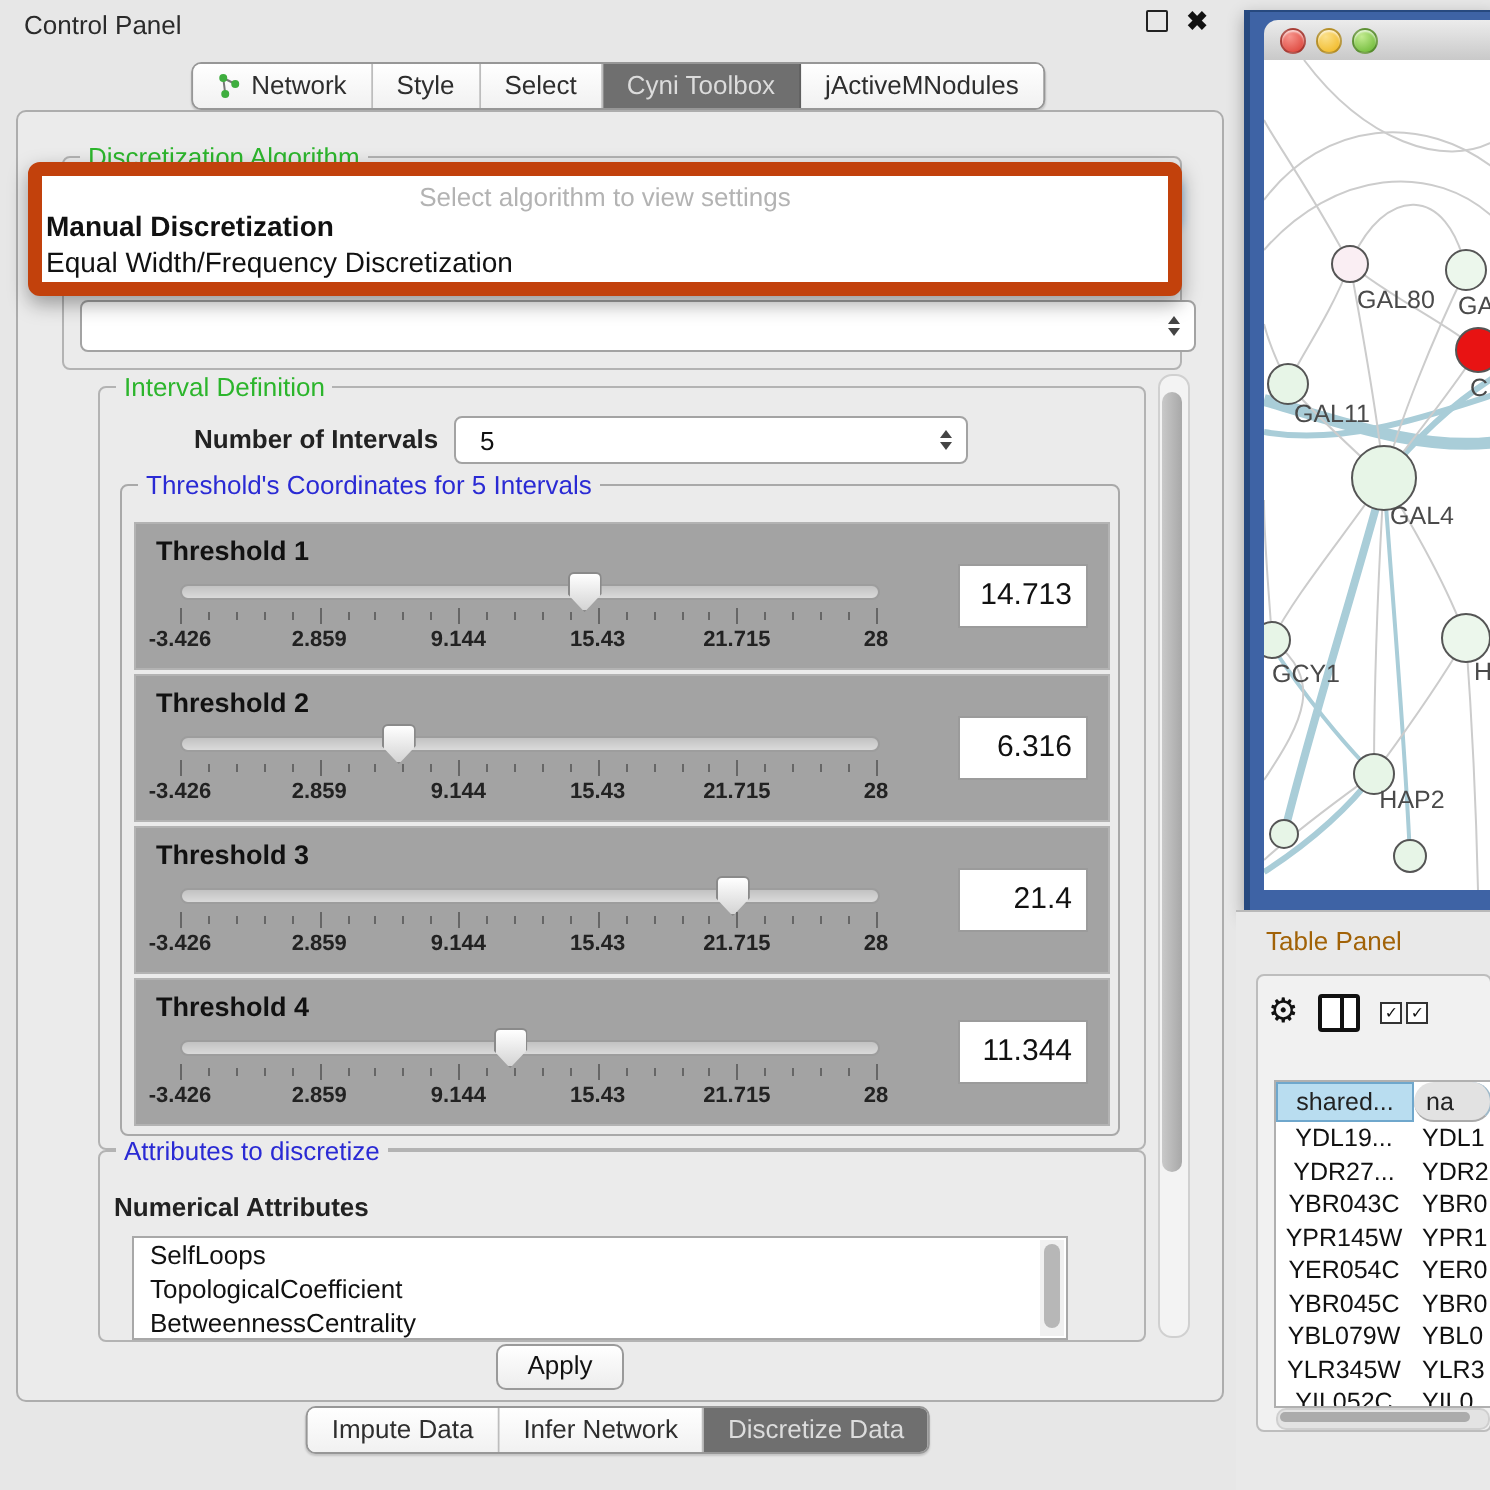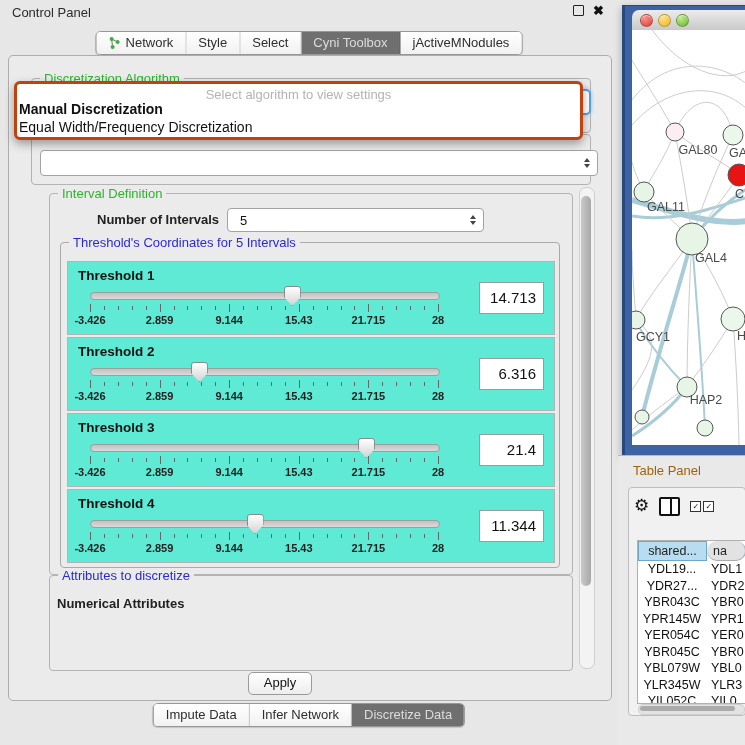--- a/index.html
+++ b/index.html
@@ -37,27 +37,27 @@
   .combo{position:absolute;background:#ffffff;border:1px solid #a3a3a3;border-radius:4px;
        font-size:13px;color:#111;display:flex;align-items:center;padding-left:12px;}
   .stepper{position:absolute;right:7px;top:50%;transform:translateY(-50%);display:flex;flex-direction:column;gap:2px;}
   .tri-up{width:0;height:0;border-left:3.5px solid transparent;border-right:3.5px solid transparent;border-bottom:4.5px solid #444;}
   .tri-down{width:0;height:0;border-left:3.5px solid transparent;border-right:3.5px solid transparent;border-top:4.5px solid #444;}
 
   .combo-focused{position:absolute;background:#fff;border:2px solid #5c9fe0;border-radius:5px;
        box-shadow:0 0 4px #8fc0ec;}
 
   .algo-popup{position:absolute;left:5px;top:25px;width:563px;height:53px;background:#ffffff;
-       border:3px solid #c2410c;border-radius:6px;box-shadow:0 4px 10px rgba(0,0,0,0.35);z-index:30;overflow:hidden;}
+       border:7px solid #c2410c;border-radius:6px;box-shadow:0 4px 10px rgba(0,0,0,0.35);z-index:30;overflow:hidden;}
   .popup-placeholder{position:absolute;left:0;right:0;top:3px;text-align:center;color:#b3b3b3;font-size:13px;}
   .popup-option{position:absolute;left:2px;font-size:14px;color:#111;white-space:nowrap;}
   .popup-option.bold{font-weight:700;}
 
   
-  .thr-box{position:absolute;left:6px;width:486px;height:72px;border:1px solid #b3b3b3;background:#5eead4;text-decoration:underline;}
+  .thr-box{position:absolute;left:6px;width:486px;height:72px;border:1px solid #b3b3b3;background:#a3a3a3;text-decoration:underline;}
   .thr-label{position:absolute;left:10px;top:6px;font-weight:700;font-size:13.5px;color:#111;}
   .thr-slider{position:absolute;left:22px;top:30px;width:348px;height:6px;border:1px solid #9d9d9d;border-radius:4px;
        background:linear-gradient(#c2c2c2,#dadada);}
   .thr-thumb{position:absolute;top:-7px;width:15px;height:18px;margin-left:-8px;
        background:linear-gradient(#ffffff,#d4d4d4);border:1px solid #8a8a8a;
        clip-path:polygon(0 0,100% 0,100% 55%,50% 100%,0 55%);border-radius:3px;}
   .thr-ticks{position:absolute;left:22px;top:42px;width:348px;height:9px;}
   .tick{position:absolute;top:2px;width:1px;height:4px;background:#666;}
   .tick.major{top:0;height:8px;}
   .thr-scale{position:absolute;left:22px;top:52px;width:348px;height:12px;}
@@ -366,20 +366,30 @@
                 </div>
                 <div class="thr-value">11.344</div>
               </div>
             </div>
         </div>
       </div>
 
       <div class="groupbox" style="left:40px;top:519px;width:522px;height:94px;">
         <span class="group-label lbl-blue">Attributes to discretize</span>
         <span style="position:absolute;left:7px;top:20px;font-weight:700;font-size:13px;">Numerical Attributes</span>
+        <div class="attr-list">
+          <div id="attr-items">
+              <div class="attr-item">SelfLoops</div>
+              <div class="attr-item">TopologicalCoefficient</div>
+              <div class="attr-item">BetweennessCentrality</div>
+            </div>
+          <div class="attr-scroll">
+              <div class="attr-thumb"></div>
+            </div>
+        </div>
       </div>
 
       <div class="apply-btn">Apply</div>
 
       <div class="main-scrollbar">
         <div class="main-thumb"></div>
       </div>
     </div>
 
     <div class="seg seg-bottom" id="bottom-tabs">

